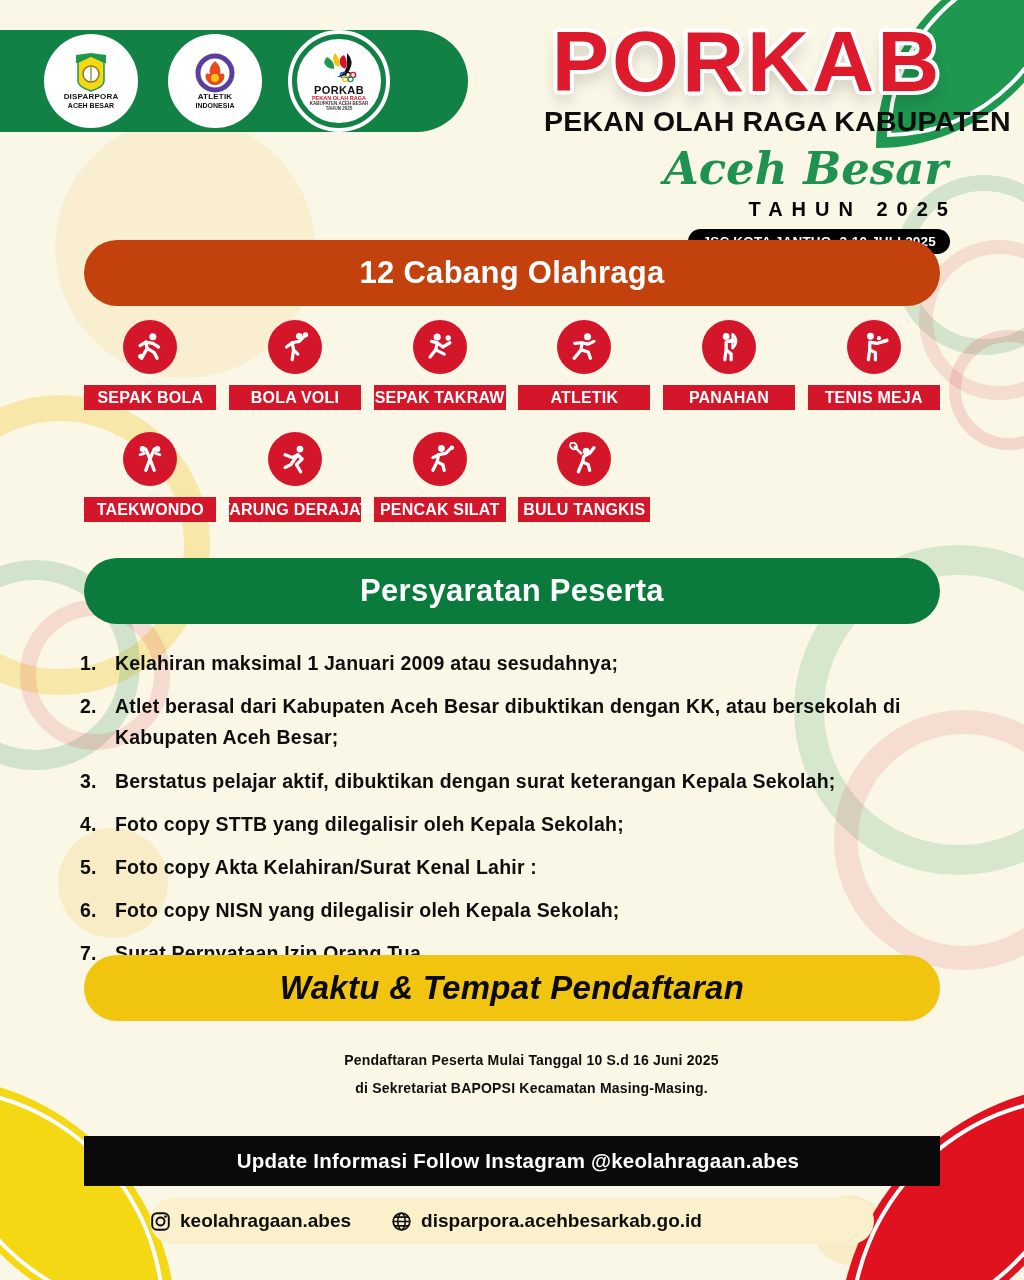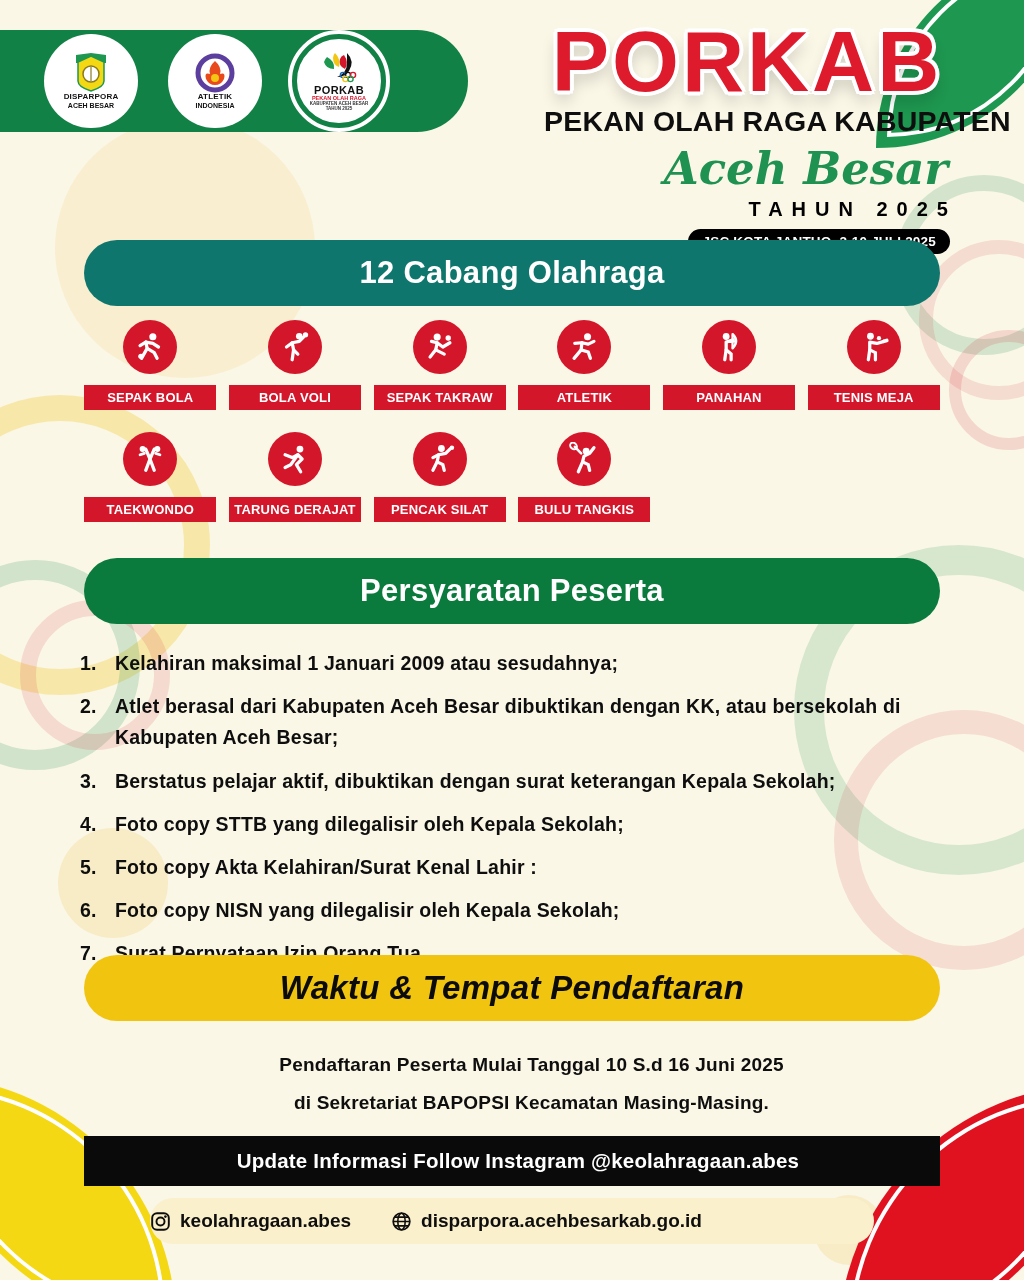--- a/index.html
+++ b/index.html
@@ -65,48 +65,48 @@
   .badge-row { text-align:right; margin-top:8px; }
   .venue-badge { display:inline-block; background:#000; color:#fff; font-weight:bold;
     font-size:13.5px; padding:5px 14px; border-radius:13px; letter-spacing:.2px; }
 
   
   .banner {
     position:absolute; left:84px; width:856px; height:66px; border-radius:33px;
     display:flex; align-items:center; justify-content:center;
     color:#fff; font-weight:bold; font-size:31px; letter-spacing:.3px;
   }
-  .banner-red    { top:240px; background:#0f766e; }
+  .banner-red    { top:240px; background:#c2410c; }
   .banner-green  { top:558px; background:#0A7A3D; }
   .banner-yellow { top:955px; background:#F1C410; color:#0B0B0B; font-style:italic; font-size:33px;text-align:center; }
 
   
   .sports-grid {
     position:absolute; left:78px; top:320px; width:868px;
     display:grid; grid-template-columns:repeat(6,1fr); row-gap:22px;
   }
   .sport-cell { display:flex; flex-direction:column; align-items:center; }
   .sport-icon {
     width:54px; height:54px; border-radius:50%; background:#D4162B;
     display:flex; align-items:center; justify-content:center;
   }
   .sport-label {
     margin-top:11px; width:132px; height:25px; background:#D4162B; color:#fff;
-    font-weight:bold; font-size:13px; letter-spacing:.2px; white-space:nowrap;
+    font-weight:bold; font-size:16px; letter-spacing:.2px; white-space:nowrap;
     display:flex; align-items:center; justify-content:center;
   }
 
   
   .reqs { position:absolute; left:80px; top:648px; width:874px; }
   .req { display:flex; gap:9px; font-size:19.5px; font-weight:bold; color:#0E0E0E; line-height:1.6; margin-bottom:12px; letter-spacing:.2px; }
   .req-num { flex:none; width:26px; }
 
   
   .reg-lines { position:absolute; left:0; top:1046px; width:1024px; text-align:center;
-    font-size:19px; font-weight:bold; color:#0E0E0E; line-height:2.0; letter-spacing:.2px;padding-left:39px; }
+    font-size:14px; font-weight:bold; color:#0E0E0E; line-height:2.0; letter-spacing:.2px;padding-left:39px; }
 
   .insta-bar {
     position:absolute; left:84px; top:1136px; width:856px; height:50px; background:#0A0A0A;
     color:#fff; display:flex; align-items:center; justify-content:center;
     font-size:20.5px; font-weight:bold; letter-spacing:.2px;padding-left:12px;
   }
 
   
   .footer-pill {
     position:absolute; left:150px; top:1198px; width:724px; height:46px;

